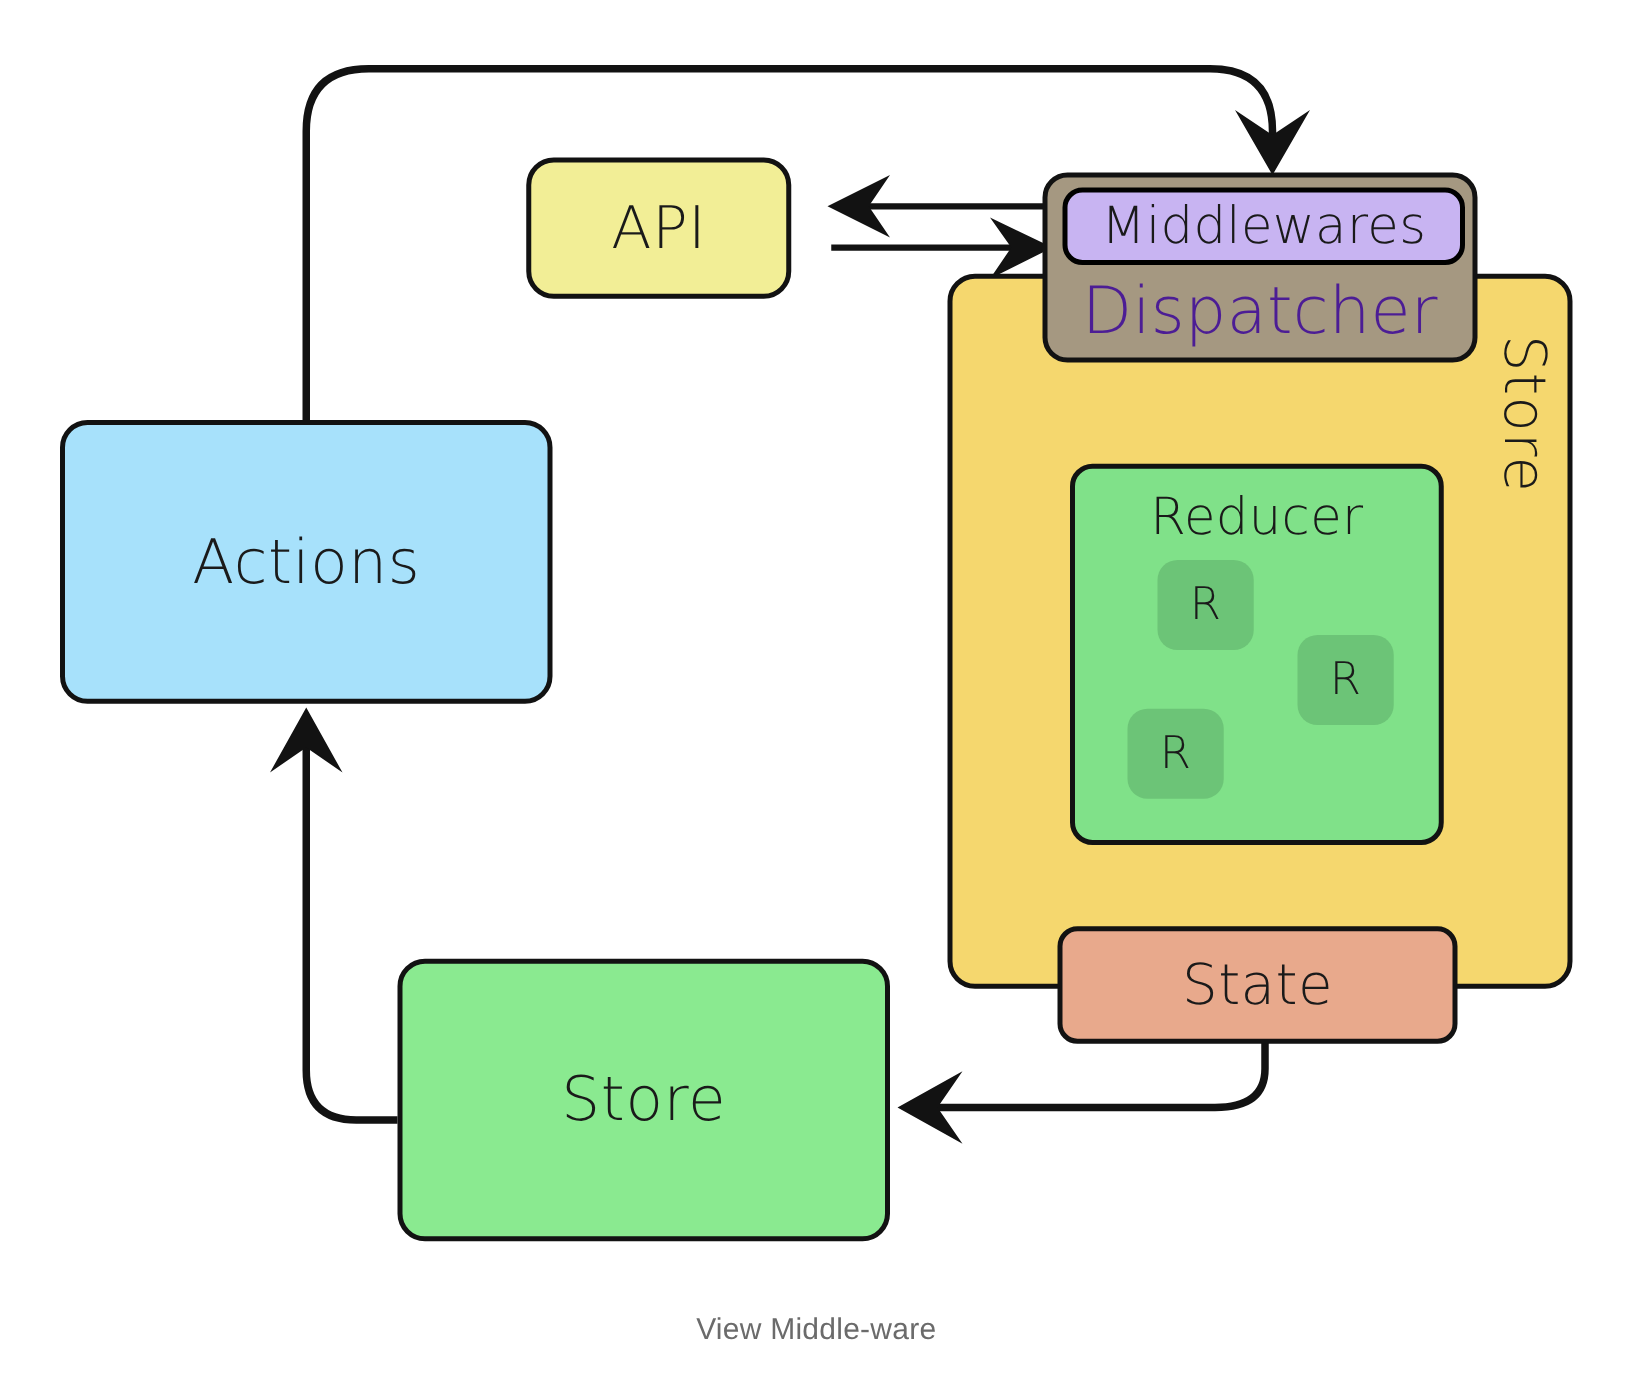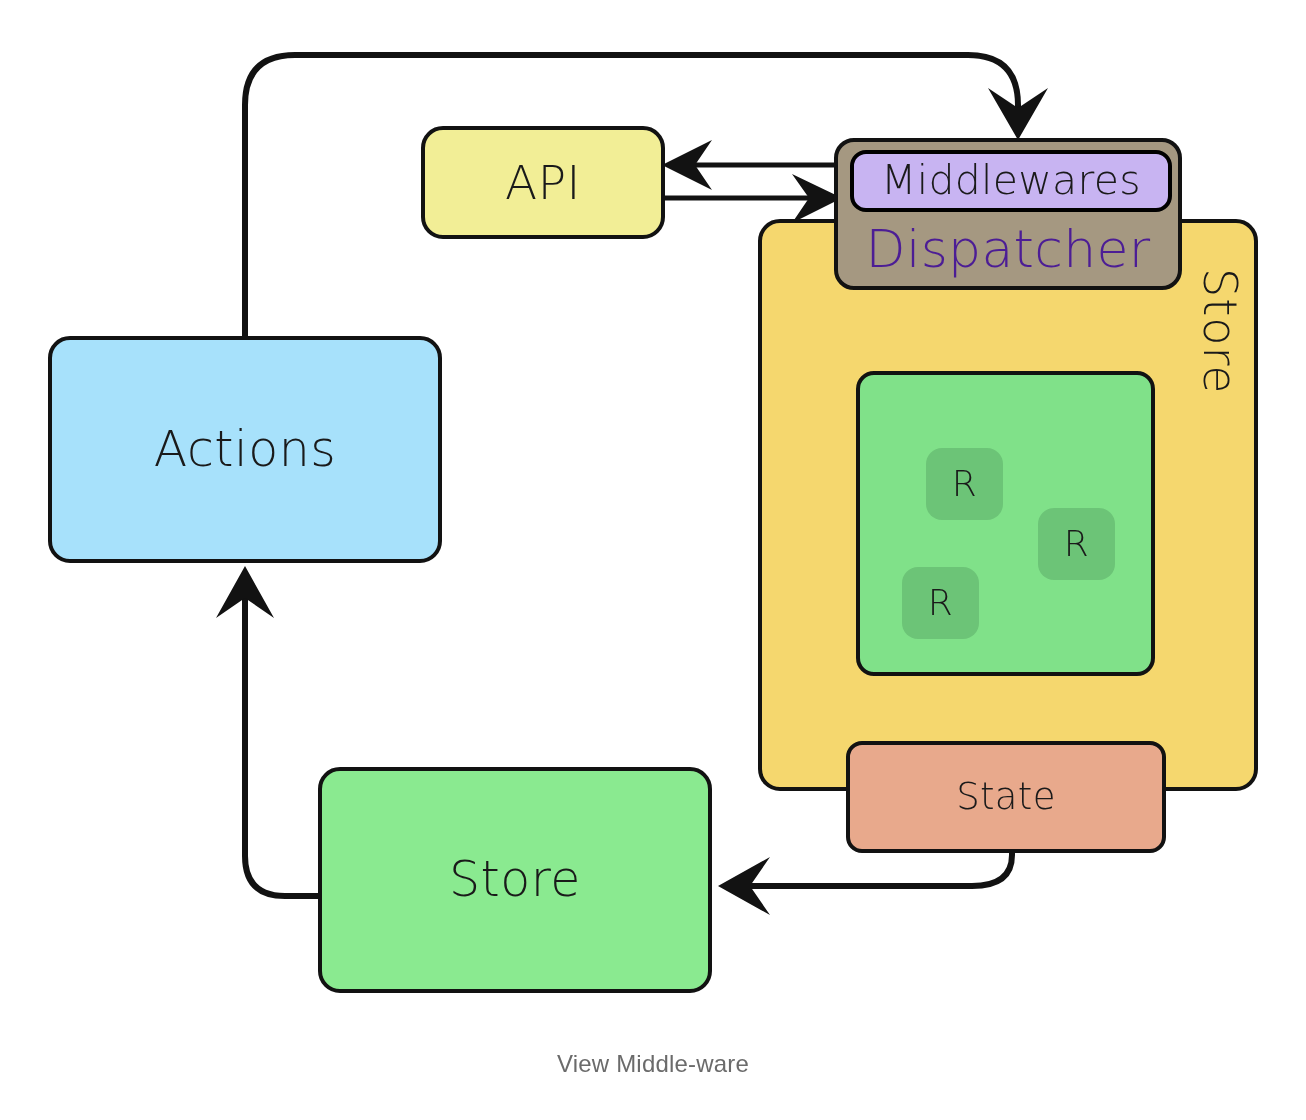--- a/index.html
+++ b/index.html
@@ -35,21 +35,21 @@
     color: #1a1a1a;
     font-family: "DejaVu Sans", sans-serif;
     font-weight: 300;
     letter-spacing: 0.5px;
     text-align: center;
     line-height: 1.05;
   }
 
   
   #node-api {
-    left: 421px; top: 126px; width: 244px; height: 113px;
+    left: 421px; top: 126px; width: 212px; height: 113px;
     background: #f2ee96;
     border-radius: 22px;
     font-size: 47px;
   }
   #node-actions {
     left: 48px; top: 336px; width: 394px; height: 227px;
     background: #a7e1fb;
     border-radius: 22px;
     font-size: 49px;
   }
@@ -143,24 +143,24 @@
     font-size: 36px;
     color: #1a1a1a;
     font-family: "DejaVu Sans", sans-serif;
     font-weight: 300;
   }
   #r-chip-0 { left: 66px; top: 73px; width: 77px; height: 72px; }
   #r-chip-1 { left: 178px; top: 133px; width: 77px; height: 72px; }
   #r-chip-2 { left: 42px; top: 192px; width: 77px; height: 72px; }
 
   #node-state {
-    left: 846px; top: 741px; width: 320px; height: 112px;
+    left: 846px; top: 741px; width: 320px; height: 94px;
     background: #e8a98c;
     border-radius: 16px;
-    font-size: 37px;
+    font-size: 45px;
     letter-spacing: 0.3px;
     z-index: 5;
   }
 
   #caption {
     position: absolute;
     left: 0; top: 1050px;
     width: 1306px;
     text-align: center;
     font-family: "Liberation Sans", sans-serif;
@@ -201,20 +201,21 @@
       <path d="M 318 896 L 285 896 Q 245 896 245 856 L 245 590"></path>
       <polygon points="245,566 216,618 245,598 274,618" fill="#121212" stroke="none"></polygon>
     </g>
   </svg>
 
   <div class="node" id="node-store">
     <span id="store-label">Store</span>
   </div>
 
   <div class="node" id="node-reducer">
+    <span id="reducer-label">Reducer</span>
     <span class="r-chip" id="r-chip-0">R</span>
     <span class="r-chip" id="r-chip-1">R</span>
     <span class="r-chip" id="r-chip-2">R</span>
   </div>
 
   <div class="node" id="node-state">State</div>
 
   <div class="node" id="node-dispatcher">
     <div id="node-middlewares">Middlewares</div>
     <span id="dispatcher-label">Dispatcher</span>

